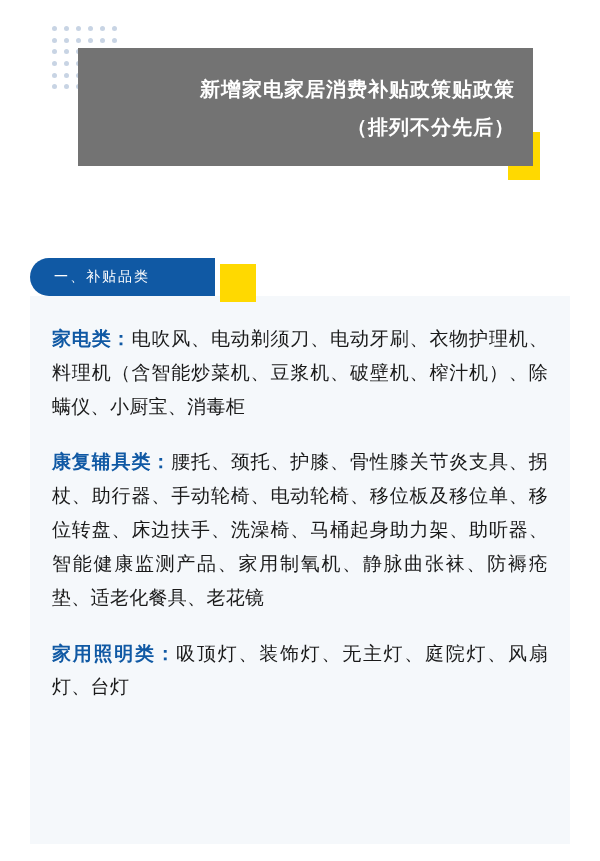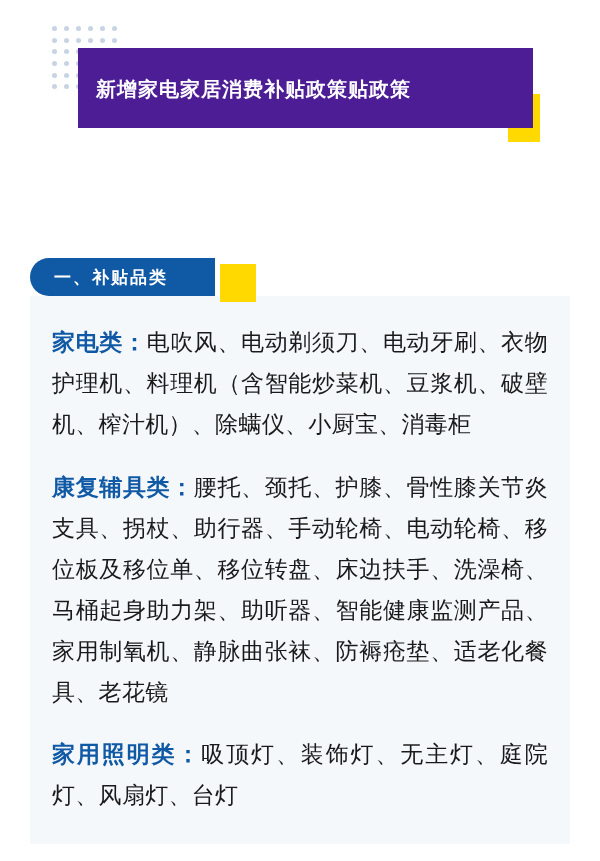--- a/index.html
+++ b/index.html
@@ -54,24 +54,24 @@
     position: absolute;
     right: -7px;
     bottom: -14px;
     width: 32px;
     height: 48px;
     background: #ffd900;
     z-index: 1;
   }
   .banner {
     position: relative;
-    background: #4c1d95;
+    background: #737373;
     color: #ffffff;
     padding: 22px 18px 20px 18px;
-    text-align: left;
+    text-align: right;
     z-index: 2;
     box-shadow: 0 0 0 0 rgba(0,0,0,0);
   }
   .banner .line {
     font-size: 20px;
     font-weight: bold;
     letter-spacing: 1px;
     line-height: 1.9;
     white-space: nowrap;
   }
@@ -96,22 +96,22 @@
   }
   .section-head .blue-tab {
     position: absolute;
     left: 0;
     top: 0;
     width: 185px;
     height: 38px;
     background: #1059a4;
     border-radius: 19px 0 0 19px;
     color: #ffffff;
-    font-size: 17px;
-    font-weight: bold;
+    font-size: 14px;
+    font-weight: normal;
     letter-spacing: 2px;
     display: flex;
     align-items: center;
     padding-left: 24px;
     box-sizing: border-box;
     z-index: 2;
   }
 
   
   .card {
@@ -119,21 +119,21 @@
     left: 30px;
     top: 296px;
     width: 540px;
     min-height: 548px;
     background: #f5f8fb;
     box-sizing: border-box;
     padding: 26px 22px 24px 22px;
     z-index: 2;
   }
   .para {
-    font-size: 23px;
+    font-size: 19px;
     line-height: 1.78;
     color: #1a1a1a;
     margin: 0 0 22px 0;
     text-align: justify;
     letter-spacing: 0.3px;
   }
   .para:last-child { margin-bottom: 0; }
   .cat-label {
     color: #1059a4;
     font-weight: bold;
@@ -180,20 +180,21 @@
       <i></i>
       <i></i>
       <i></i>
       <i></i>
   </div>
 
   <div class="banner-wrap">
     <div class="banner-accent"></div>
     <div class="banner">
       <div class="line">新增家电家居消费补贴政策贴政策</div>
+      <div class="line">（排列不分先后）</div>
     </div>
   </div>
 
   <div class="section-head">
     <div class="yellow-tab"></div>
     <div class="blue-tab">一、补贴品类</div>
   </div>
 
   <div class="card">
 

